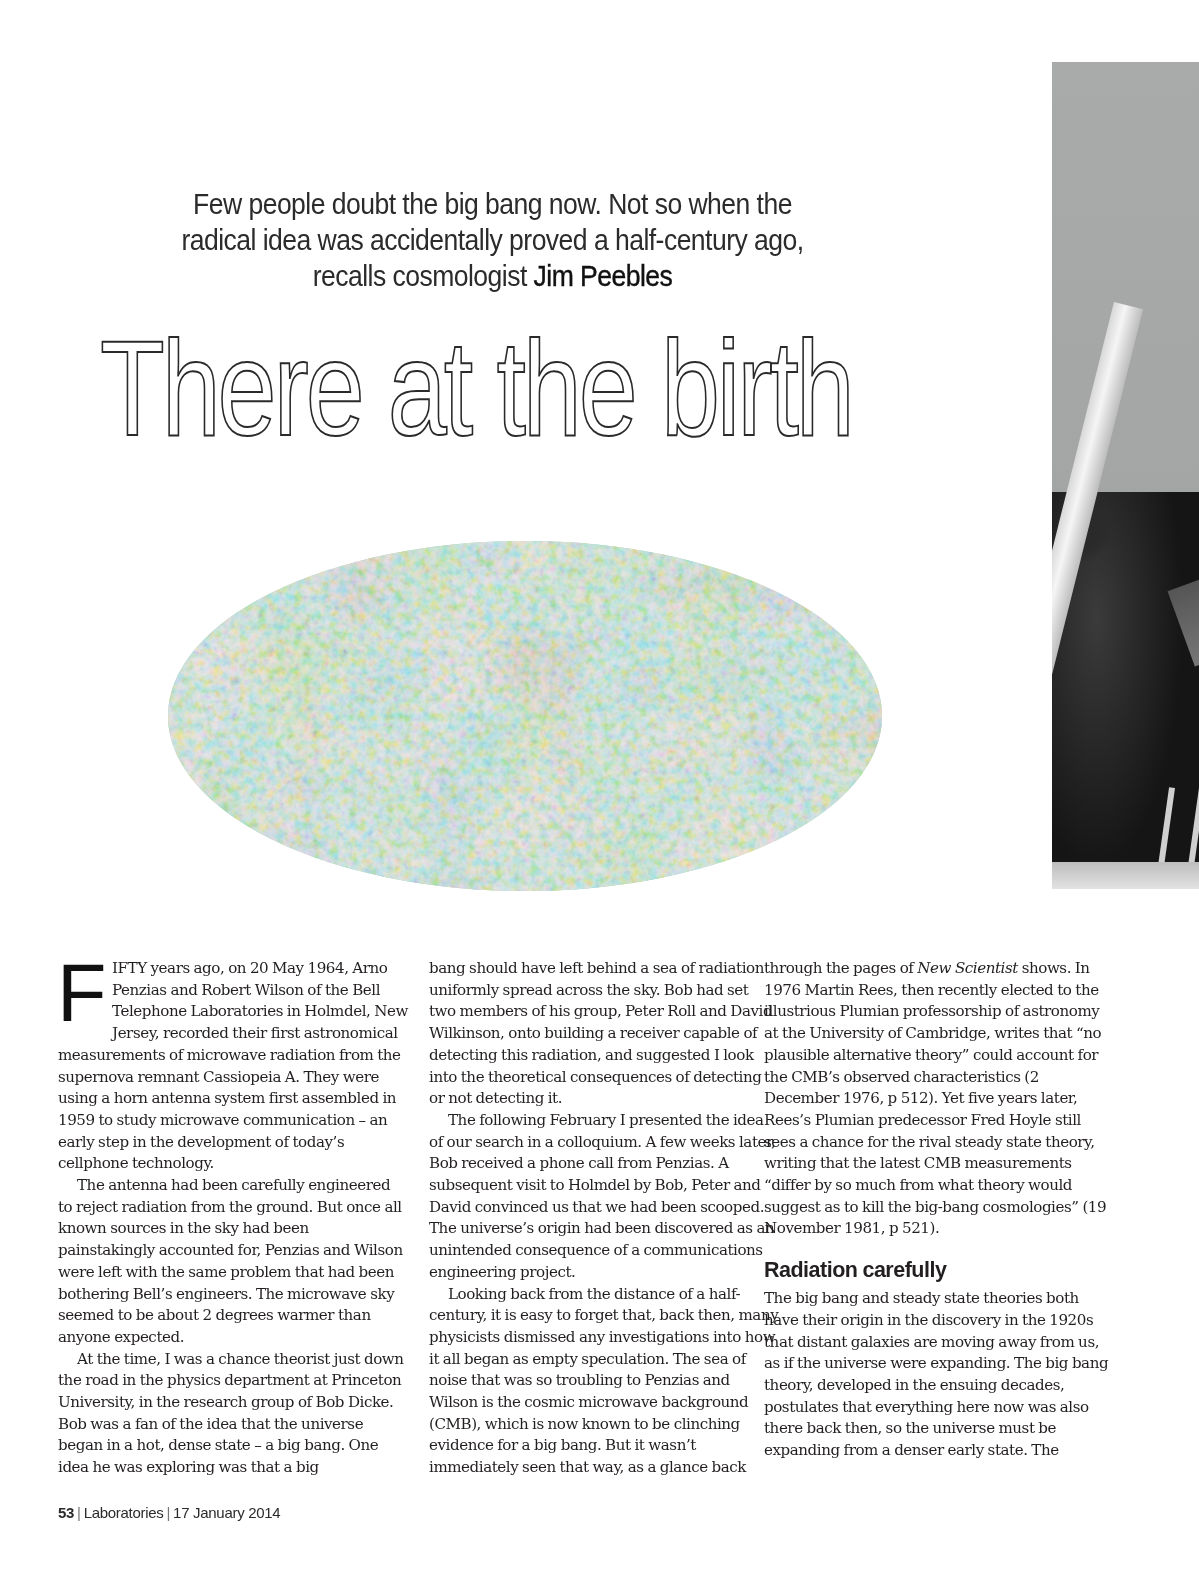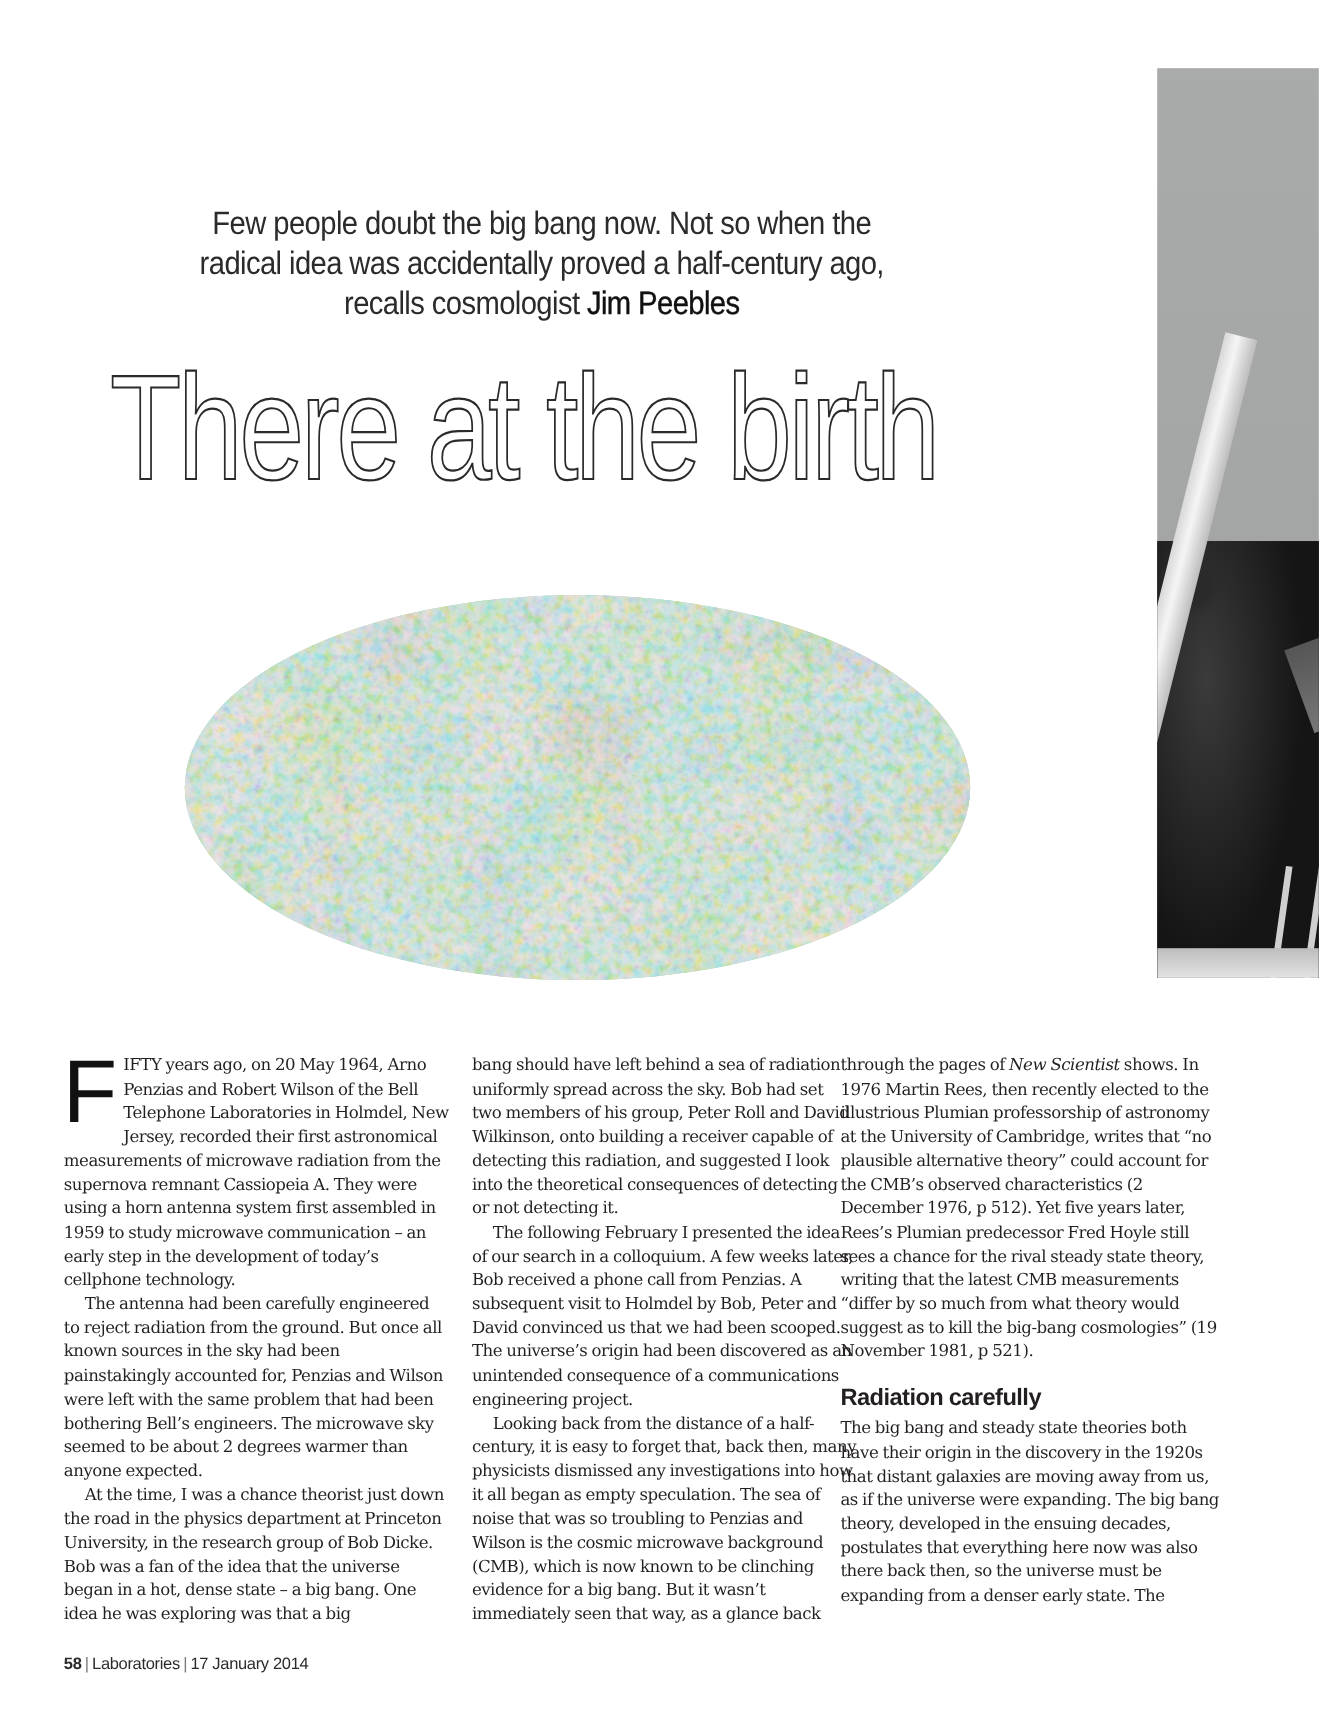--- a/index.html
+++ b/index.html
@@ -117,14 +117,14 @@
   <p class="indent">Looking back from the distance of a half-century, it is easy to forget that, back then, many physicists dismissed any investigations into how it all began as empty speculation. The sea of noise that was so troubling to Penzias and Wilson is the cosmic microwave background (CMB), which is now known to be clinching evidence for a big bang. But it wasn’t immediately seen that way, as a glance back</p>
 </div>
 
 <div class="col col3">
   <p><span>through the pages of </span><em>New Scientist</em><span> shows. In 1976 Martin Rees, then recently elected to the illustrious Plumian professorship of astronomy at the University of Cambridge, writes that “no plausible alternative theory” could account for the CMB’s observed characteristics (2 December 1976, p 512). Yet five years later, Rees’s Plumian predecessor Fred Hoyle still sees a chance for the rival steady state theory, writing that the latest CMB measurements “differ by so much from what theory would suggest as to kill the big-bang cosmologies” (19 November 1981, p 521).</span></p>
   <div class="subhead">Radiation carefully</div>
   <p>The big bang and steady state theories both have their origin in the discovery in the 1920s that distant galaxies are moving away from us, as if the universe were expanding. The big bang theory, developed in the ensuing decades, postulates that everything here now was also there back then, so the universe must be expanding from a denser early state. The</p>
 </div>
 
 <div class="folio">
-  <span class="page">58</span><span class="sep">|</span><span>Laboratories</span><span class="sep">|</span><span>17 January 2014</span>
+  <span class="page">53</span><span class="sep">|</span><span>Laboratories</span><span class="sep">|</span><span>17 January 2014</span>
 </div>
 
 </body></html>

